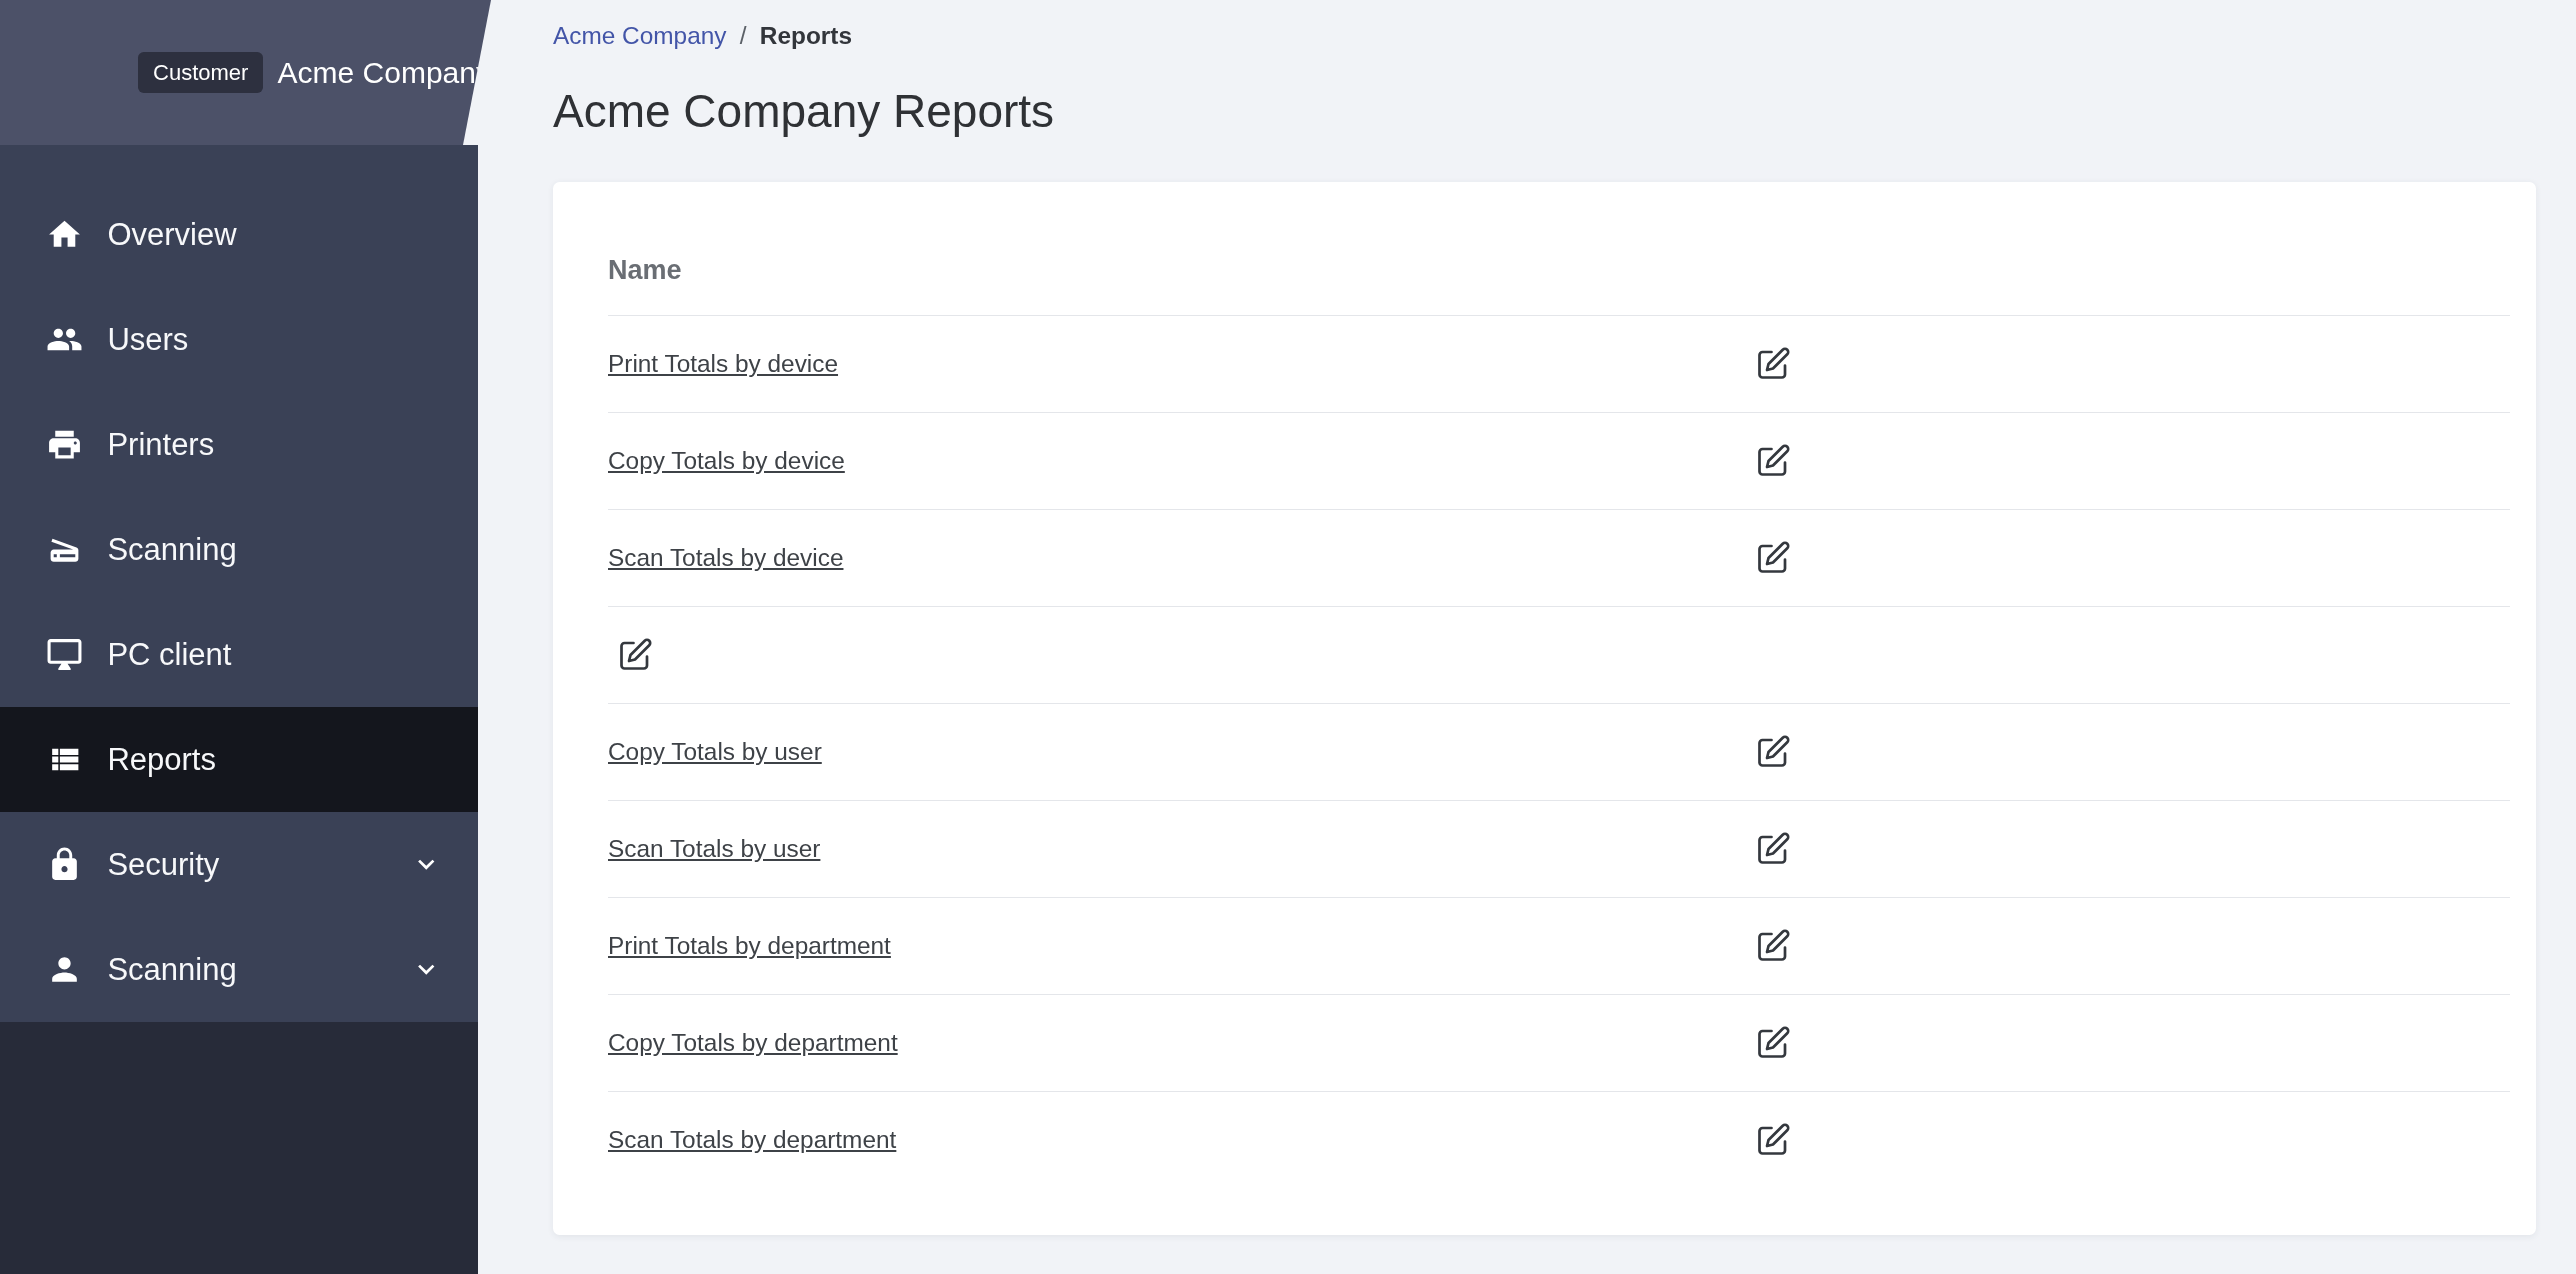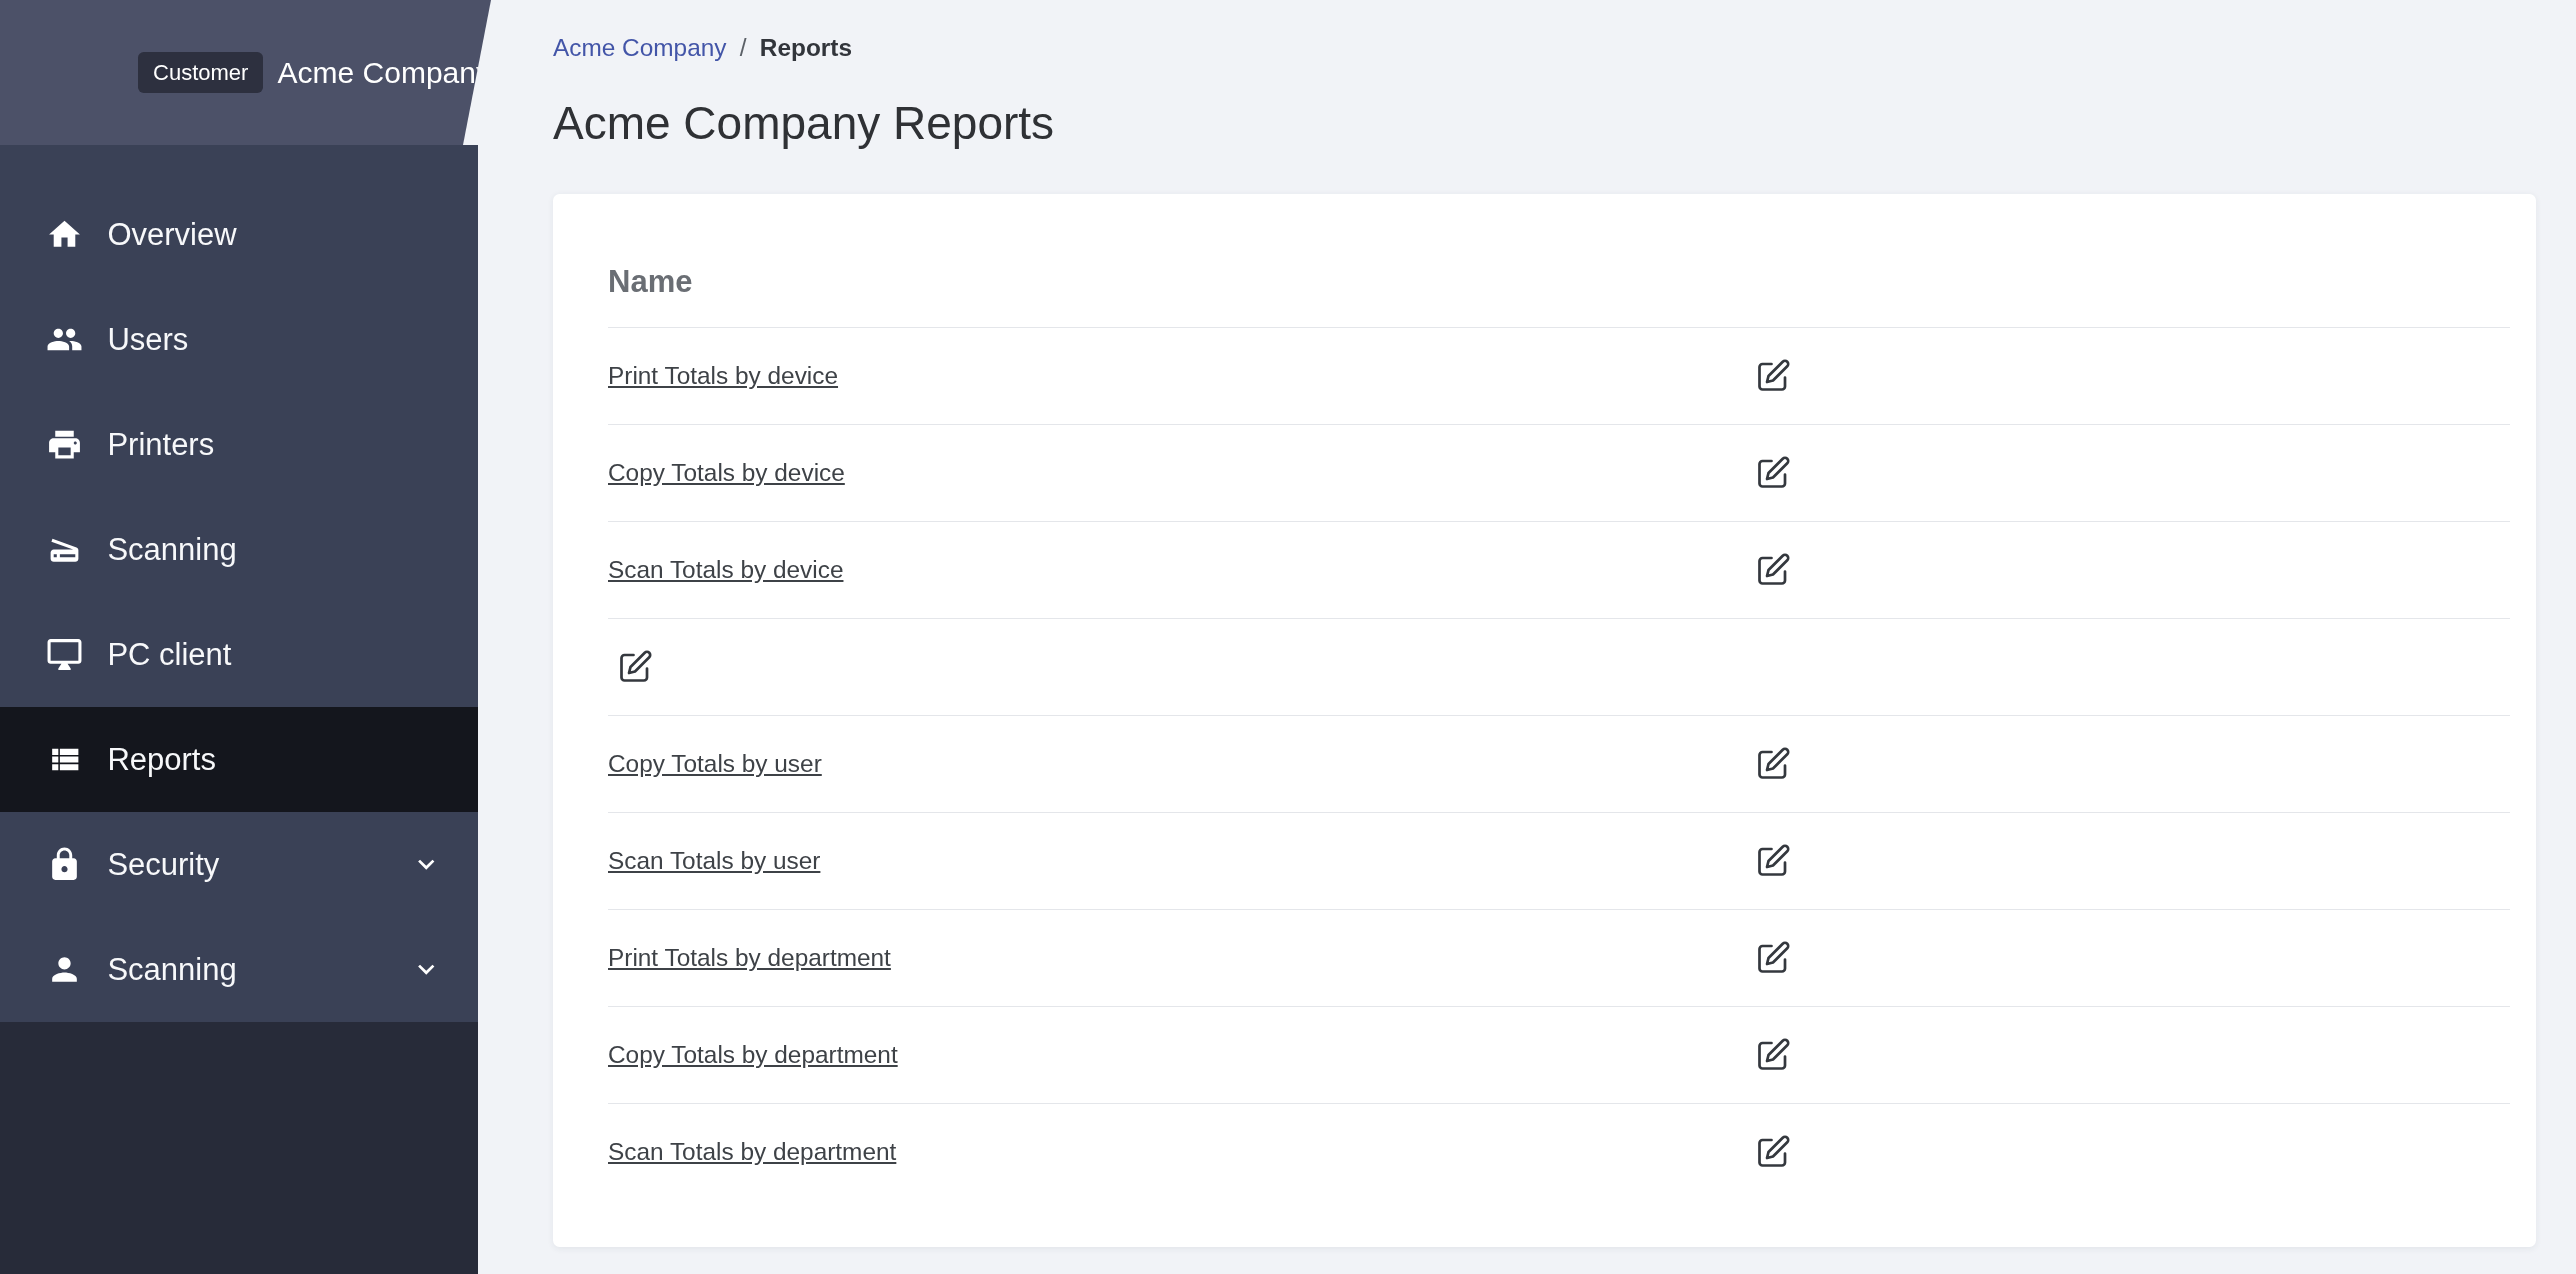--- a/index.html
+++ b/index.html
@@ -75,21 +75,21 @@
     width: 32.5px; height: 32.5px;
     color: #ffffff;
     display: inline-flex;
   }
   .svg-icon { width: 100%; height: 100%; display: block; }
 
   
   .main {
     flex: 1;
     background: #f1f3f7;
-    padding: 32px 41px 0 75px;
+    padding: 20px 41px 0 75px;
     position: relative;
   }
   .breadcrumb { font-size: 24.4px; line-height: 31px; color: #5b6067; }
   .crumb-link { color: #4355a8; cursor: pointer; }
   .crumb-sep { color: #5b6067; margin: 0 6.5px; }
   .crumb-current { color: #32353b; font-weight: bold; }
   .page-title {
     margin: 32.5px 0 0 0;
     font-size: 46px; line-height: 54px;
     font-weight: 400;
@@ -100,21 +100,21 @@
     width: 1983px; height: 1053px;
     background: #ffffff;
     border-radius: 6.5px;
     box-shadow: 0 1.6px 6.5px rgba(40,50,70,0.07);
     padding-top: 44px;
   }
   .table-head {
     margin: 0 26px 0 55px;
     height: 89px;
     display: flex; align-items: center;
-    font-size: 31px; font-weight: 700;
+    font-size: 27px; font-weight: 700;
     color: #6a6e74;
   }
   .row {
     margin: 0 26px 0 55px;
     height: 97px;
     display: flex; align-items: center;
     border-top: 1.6px solid #e4e6ea;
   }
   .row-name {
     width: 1138px;

